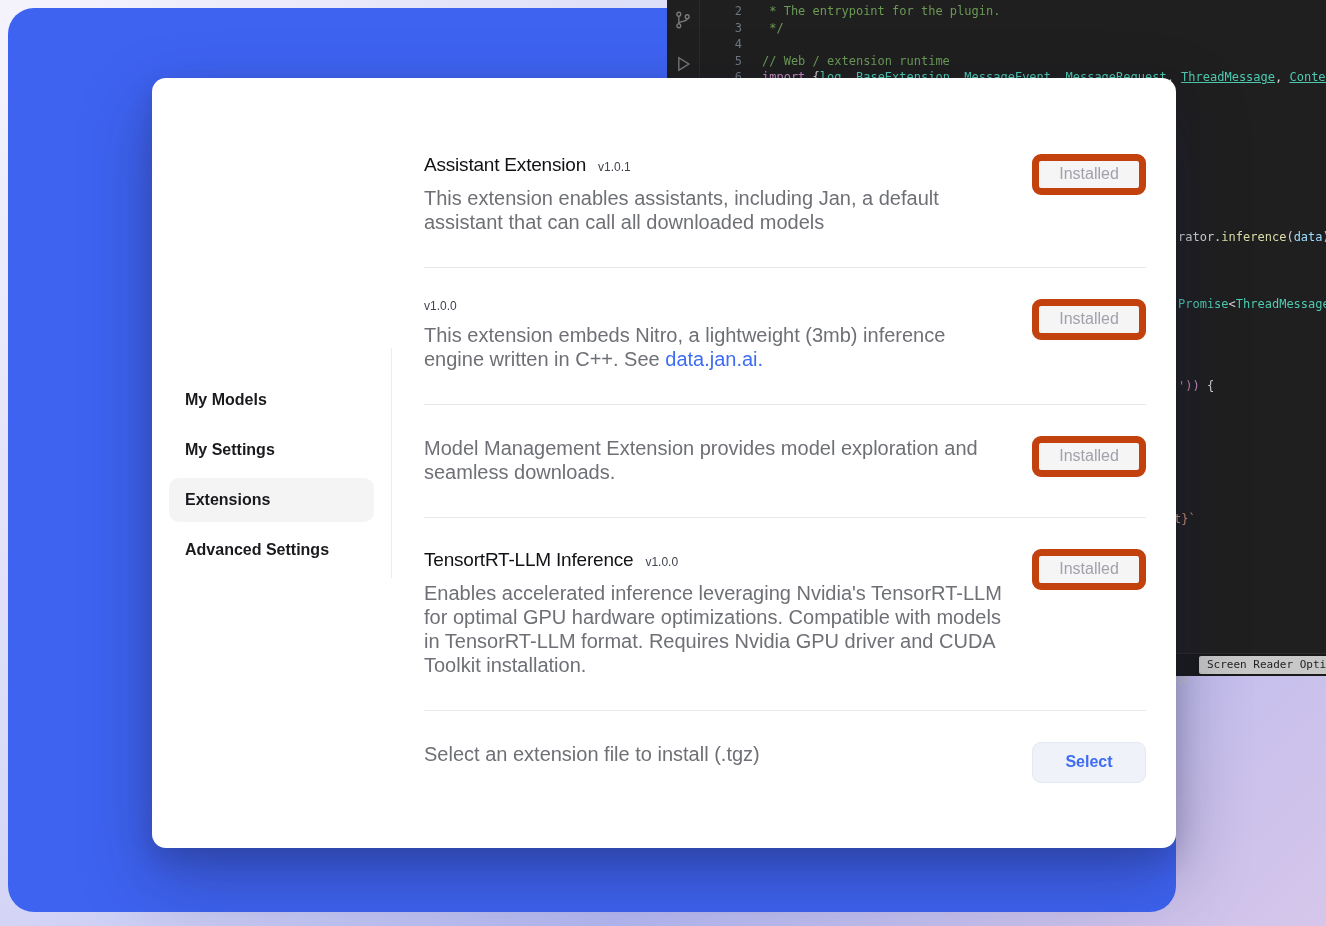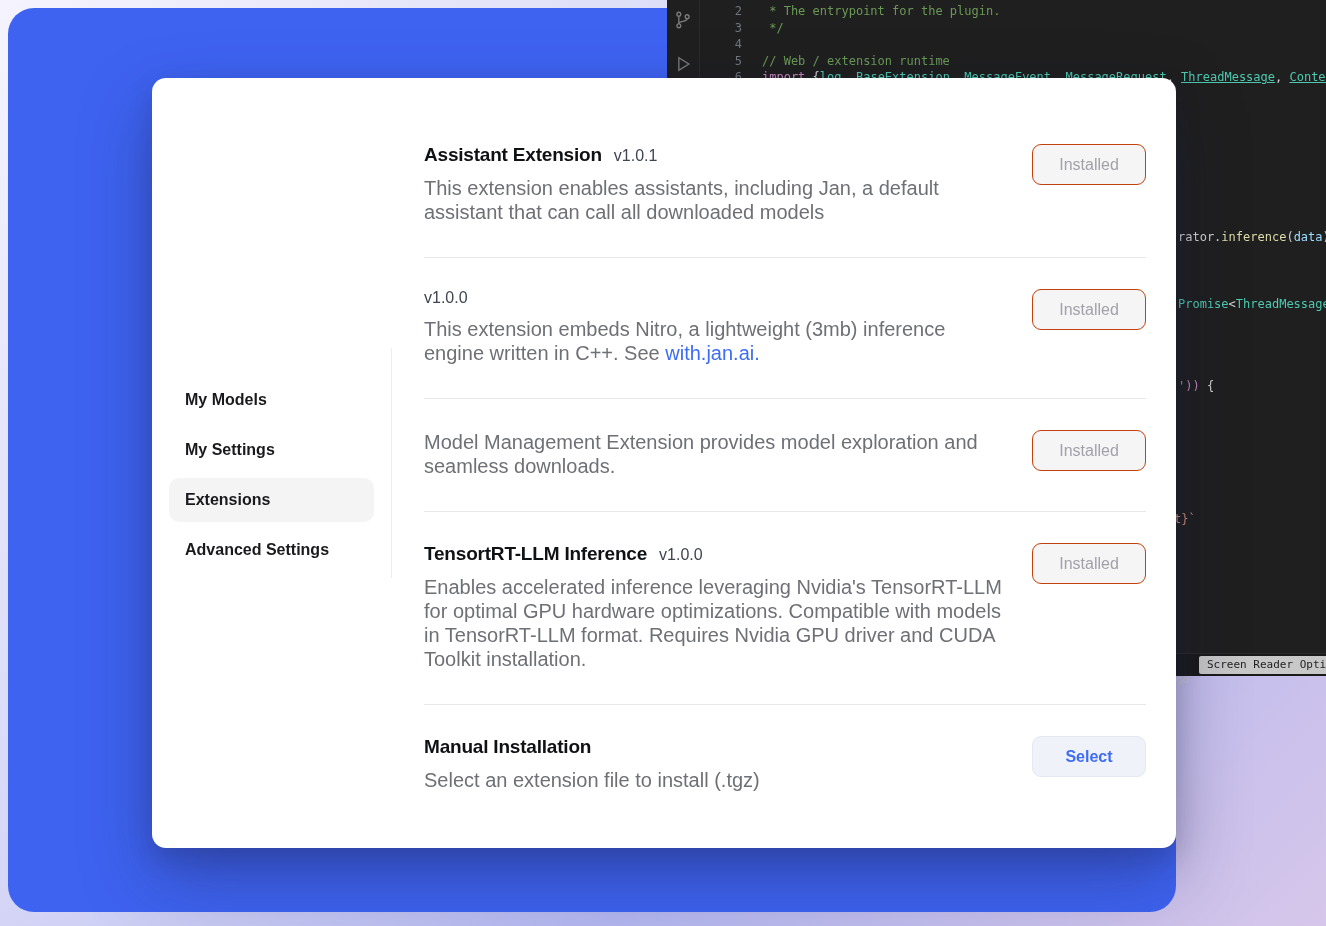--- a/index.html
+++ b/index.html
@@ -61,30 +61,30 @@
   }
   .side-item.active { background:var(--active-item-bg,#F4F4F5); }
 
   .content { flex:1; padding:0 30px 0 32px; overflow:hidden; }
   .section { display:flex; align-items:flex-start; padding:31px 0 33px; }
   .section.first { padding-top:34px; }
   .section.last { padding-bottom:24px; }
   hr.sep { border:none; border-top:1px solid #E8E8EA; margin:0; }
   .sec-text { max-width:578px; }
   .sec-title-row { display:flex; align-items:baseline; gap:12px; margin-bottom:10px; }
-  .sec-title { font-size:19px; font-weight:700; color:#101114; letter-spacing:-.2px; }
-  .sec-version { font-size:16px; font-weight:500; color:#3F4450; }
+  .sec-title { font-size:19px; font-weight:400; color:#101114; letter-spacing:-.2px; }
+  .sec-version { font-size:12px; font-weight:500; color:#3F4450; }
   .sec-desc { font-size:20px; line-height:24px; color:#6E7076; }
   .sec-desc a { color:var(--link-blue,#3E6CF4); text-decoration:none; cursor:pointer; }
   .sec-action { margin-left:auto; padding-left:20px; }
   .btn {
     min-width:114px; height:41px; border-radius:9px; font-size:16px;
     font-family:inherit; cursor:pointer;
   }
-  .btn.installed { background:#F5F5F6; border:1px solid #c2410c; color:var(--installed-text,#A1A1AA); font-weight:500; }
+  .btn.installed { background:#F5F5F6; border:7px solid #c2410c; color:var(--installed-text,#A1A1AA); font-weight:500; }
   .btn.select { background:#EFF2F8; border:1px solid #E3E8F2; color:var(--link-blue,#3E6CF4); font-weight:600; }
 </style>
 </head>
 <body>
 
 <div class="stage">
 
   <div class="blue-panel"></div>
 
   <div class="editor">
@@ -144,21 +144,21 @@
             <p class="sec-desc">This extension enables assistants, including Jan, a default assistant that can call all downloaded models</p>
           </div>
           <div class="sec-action"><button class="btn installed">Installed</button></div>
         </div>
         <hr class="sep">
         <div class="section">
           <div class="sec-text">
             <div class="sec-title-row">
               <span class="sec-version">v1.0.0</span>
             </div>
-            <p class="sec-desc">This extension embeds Nitro, a lightweight (3mb) inference engine written in C++. See <a>with.jan.ai.</a></p>
+            <p class="sec-desc">This extension embeds Nitro, a lightweight (3mb) inference engine written in C++. See <a>data.jan.ai.</a></p>
           </div>
           <div class="sec-action"><button class="btn installed">Installed</button></div>
         </div>
         <hr class="sep">
         <div class="section">
           <div class="sec-text">
             <p class="sec-desc">Model Management Extension provides model exploration and seamless downloads.</p>
           </div>
           <div class="sec-action"><button class="btn installed">Installed</button></div>
         </div>
@@ -169,23 +169,20 @@
               <span class="sec-title">TensortRT-LLM Inference</span>
               <span class="sec-version">v1.0.0</span>
             </div>
             <p class="sec-desc">Enables accelerated inference leveraging Nvidia's TensorRT-LLM for optimal GPU hardware optimizations. Compatible with models in TensorRT-LLM format. Requires Nvidia GPU driver and CUDA Toolkit installation.</p>
           </div>
           <div class="sec-action"><button class="btn installed">Installed</button></div>
         </div>
         <hr class="sep">
         <div class="section last">
           <div class="sec-text">
-            <div class="sec-title-row">
-              <span class="sec-title">Manual Installation</span>
-            </div>
             <p class="sec-desc">Select an extension file to install (.tgz)</p>
           </div>
           <div class="sec-action"><button class="btn select">Select</button></div>
         </div>
       </main>
   </div>
 
 </div>
 
 </body></html>

